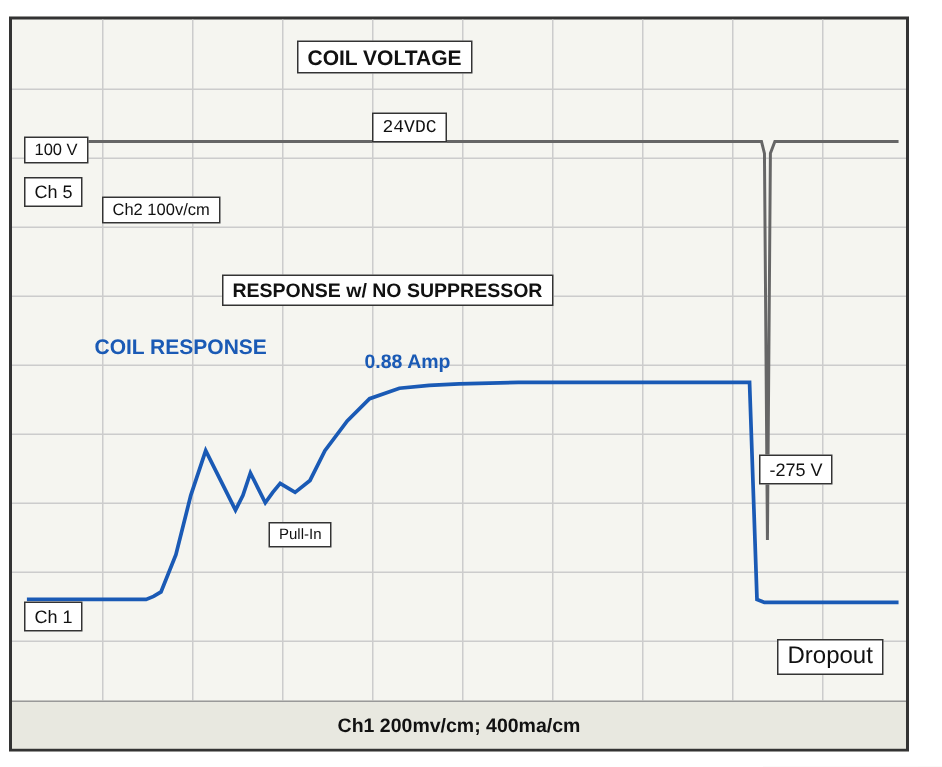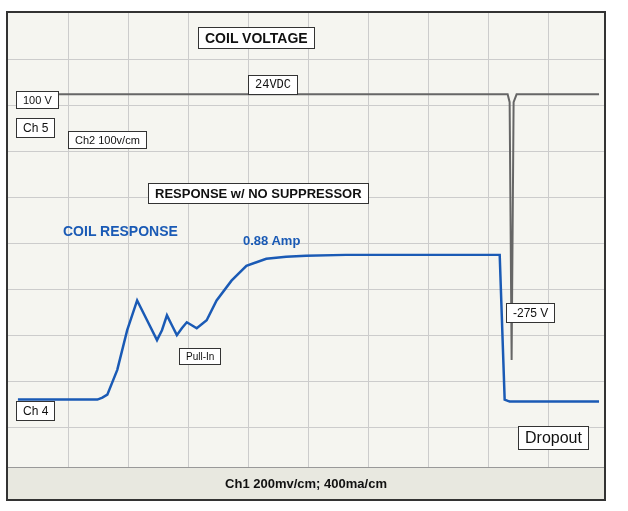--- a/index.html
+++ b/index.html
@@ -158,21 +158,21 @@
     <div class="label-box" style="top:170px; left:140px; font-weight:bold; font-size:13px;">RESPONSE w/ NO SUPPRESSOR</div>
 
     <div class="label-blue" style="top:210px; left:55px;">COIL RESPONSE</div>
 
     <div class="label-box" style="top:290px; left:498px; font-size:12px;">-275 V</div>
 
     <div class="label-blue-small" style="top:220px; left:235px;">0.88 Amp</div>
 
     <div class="label-box" style="top:335px; left:171px; font-size:10px;">Pull-In</div>
 
-    <div class="label-box" style="top:388px; left:8px; font-size:12px;">Ch 4</div>
+    <div class="label-box" style="top:388px; left:8px; font-size:12px;">Ch 1</div>
 
     <div class="label-box" style="top:413px; left:510px; font-size:16px;">Dropout</div>
 
     <div class="bottom-bar">
       <div class="bottom-label">
         <span>Ch1 200mv/cm; 400ma/cm</span>
       </div>
     </div>
 
   </div>

